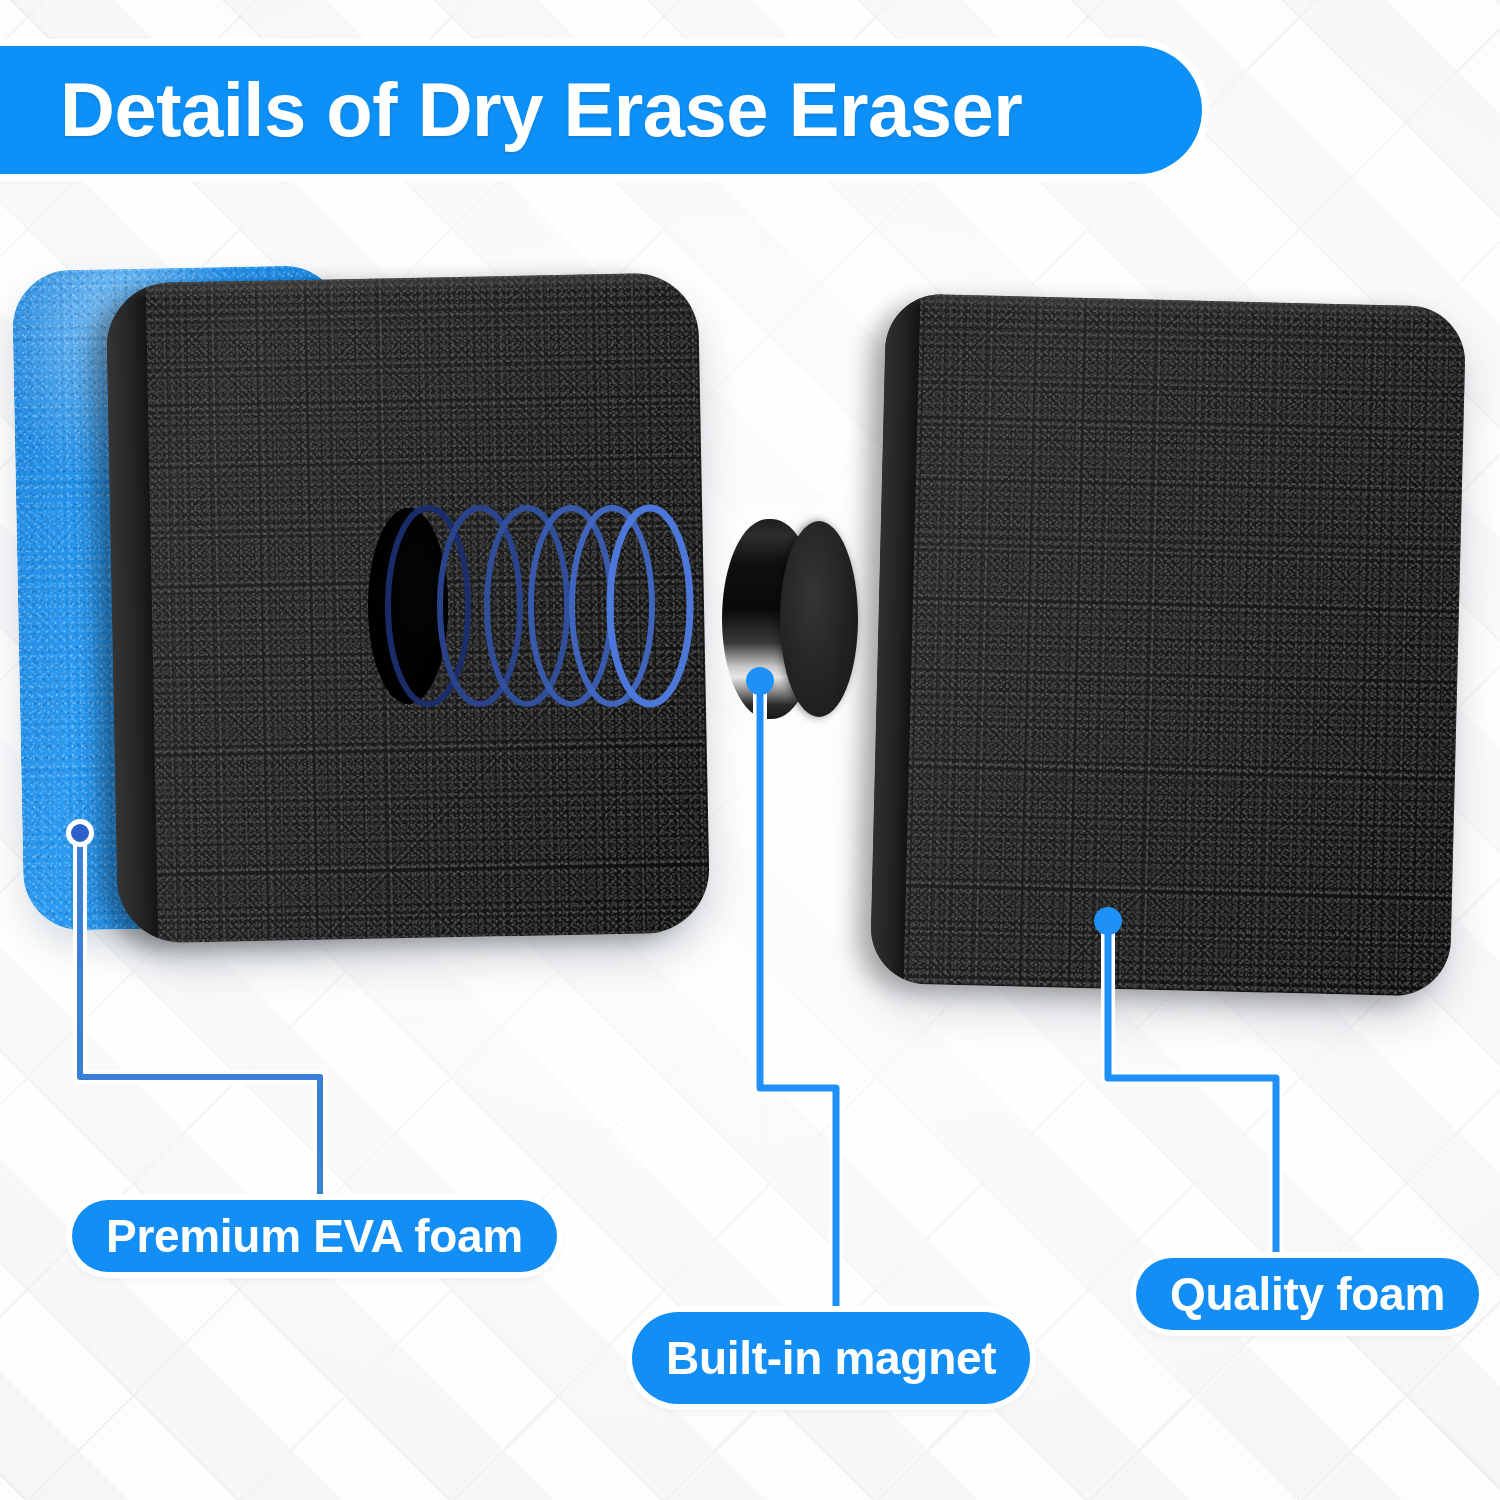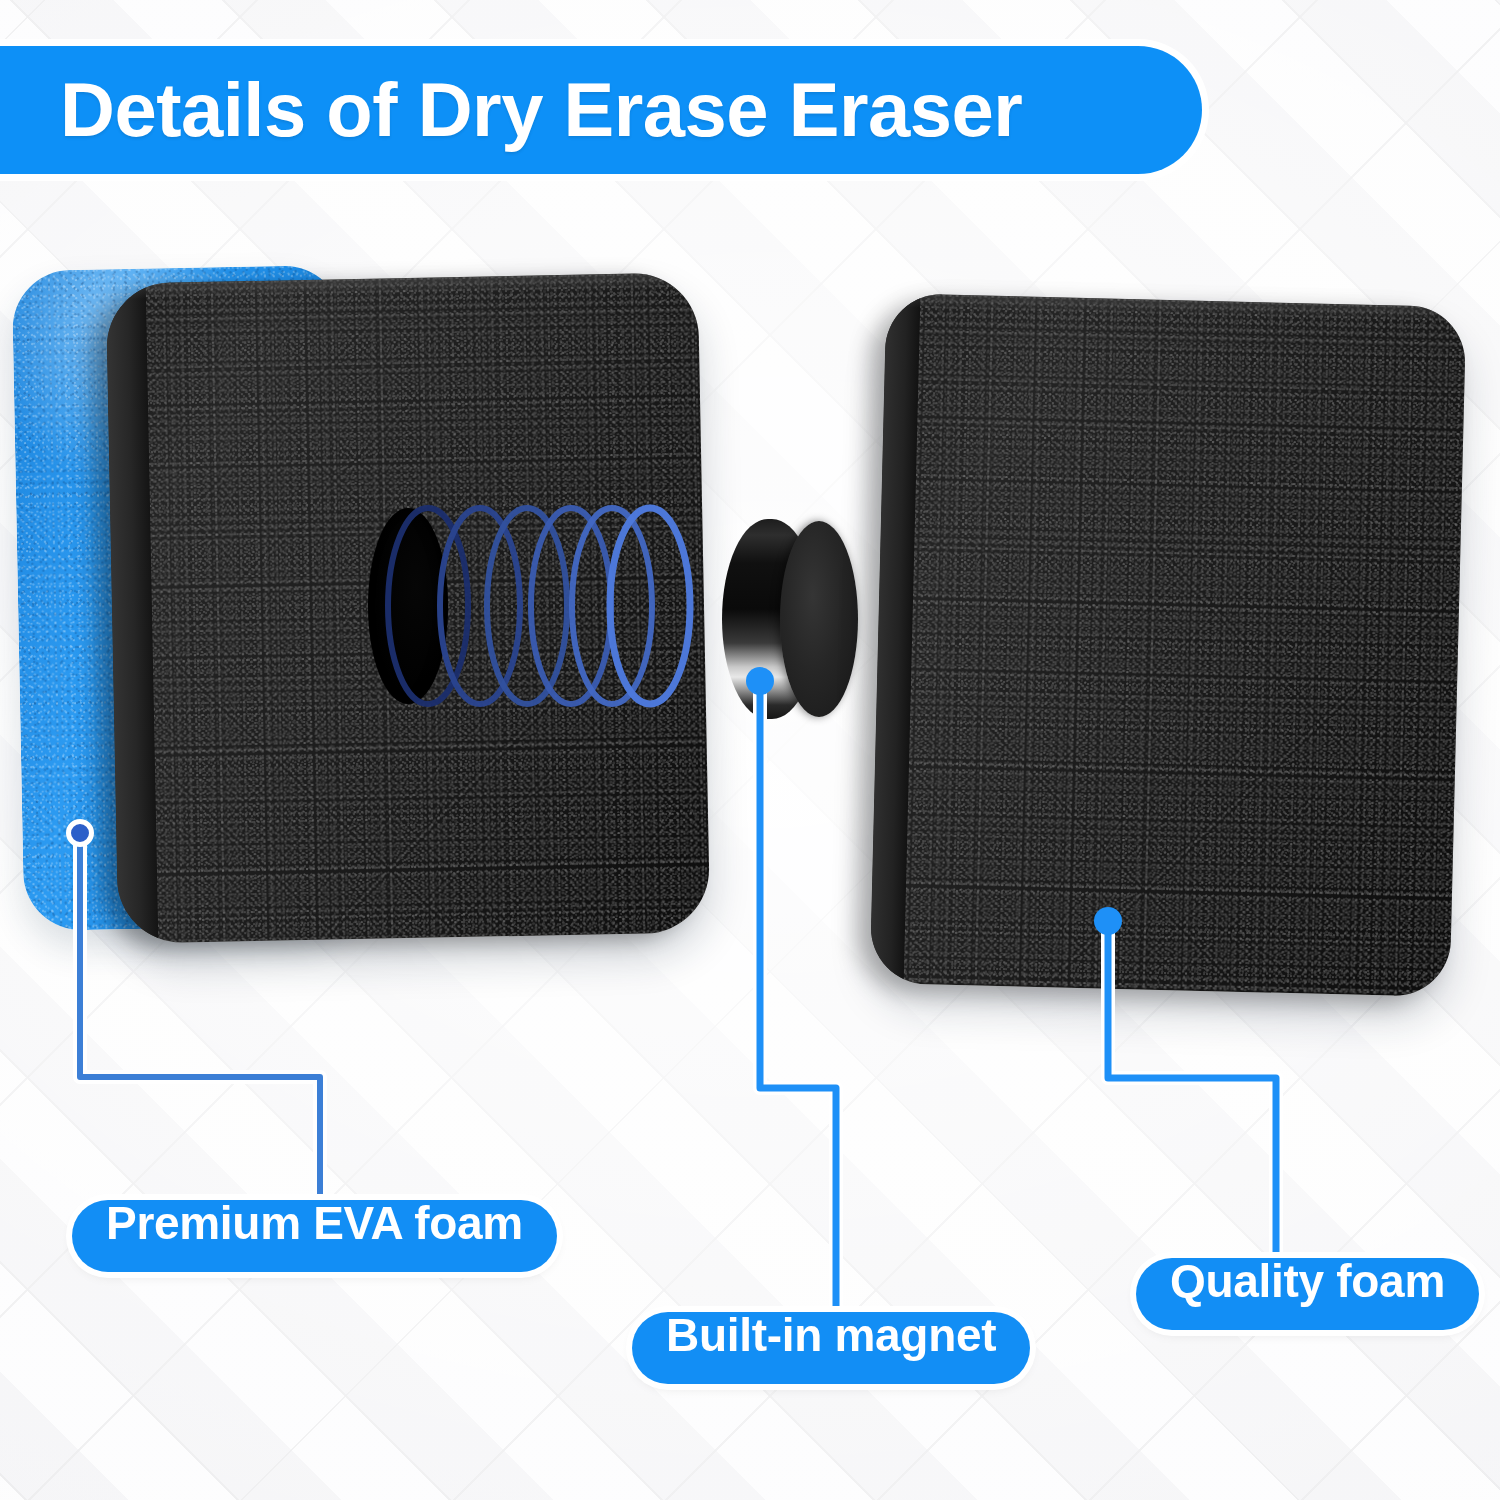--- a/index.html
+++ b/index.html
@@ -240,35 +240,35 @@
     left: 0; top: 0;
     width: 1500px; height: 1500px;
     pointer-events: none;
   }
   .pill {
     position: absolute;
     background: #128EF5;
     border-radius: 999px;
     box-shadow: 0 0 0 6px #ffffff, 0 4px 12px rgba(0,0,0,0.10);
     display: flex;
-    align-items: flex-start;
+    align-items: center;
     justify-content: center;
     box-sizing: border-box;
     padding: 0 34px;
   }
   .pill-text {
     color: #ffffff;
     font-size: 46px;
     font-weight: bold;
     white-space: nowrap;
     line-height: 1;
     letter-spacing: -0.3px;
   }
   #pill-foam   { left: 72px;   top: 1200px; height: 72px; }
-  #pill-magnet { left: 632px;  top: 1312px; height: 72px; }
+  #pill-magnet { left: 632px;  top: 1312px; height: 92px; }
   #pill-felt   { left: 1136px; top: 1258px; height: 72px; }
 
   
   .dot-ring {
     position: absolute;
     width: 28px; height: 28px;
     border-radius: 50%;
     background: #2C5FC9;
     border: 5px solid #ffffff;
     box-sizing: border-box;

